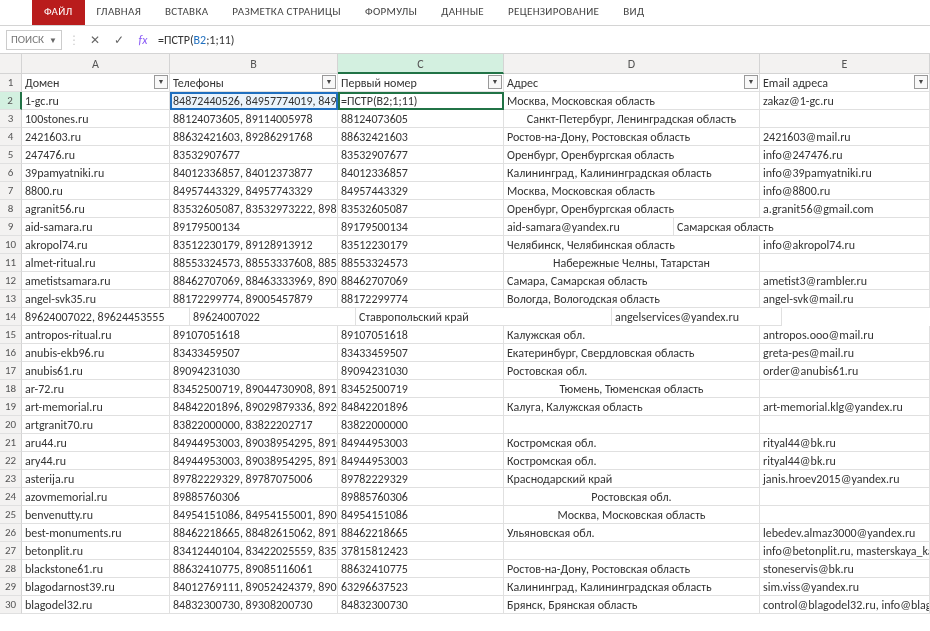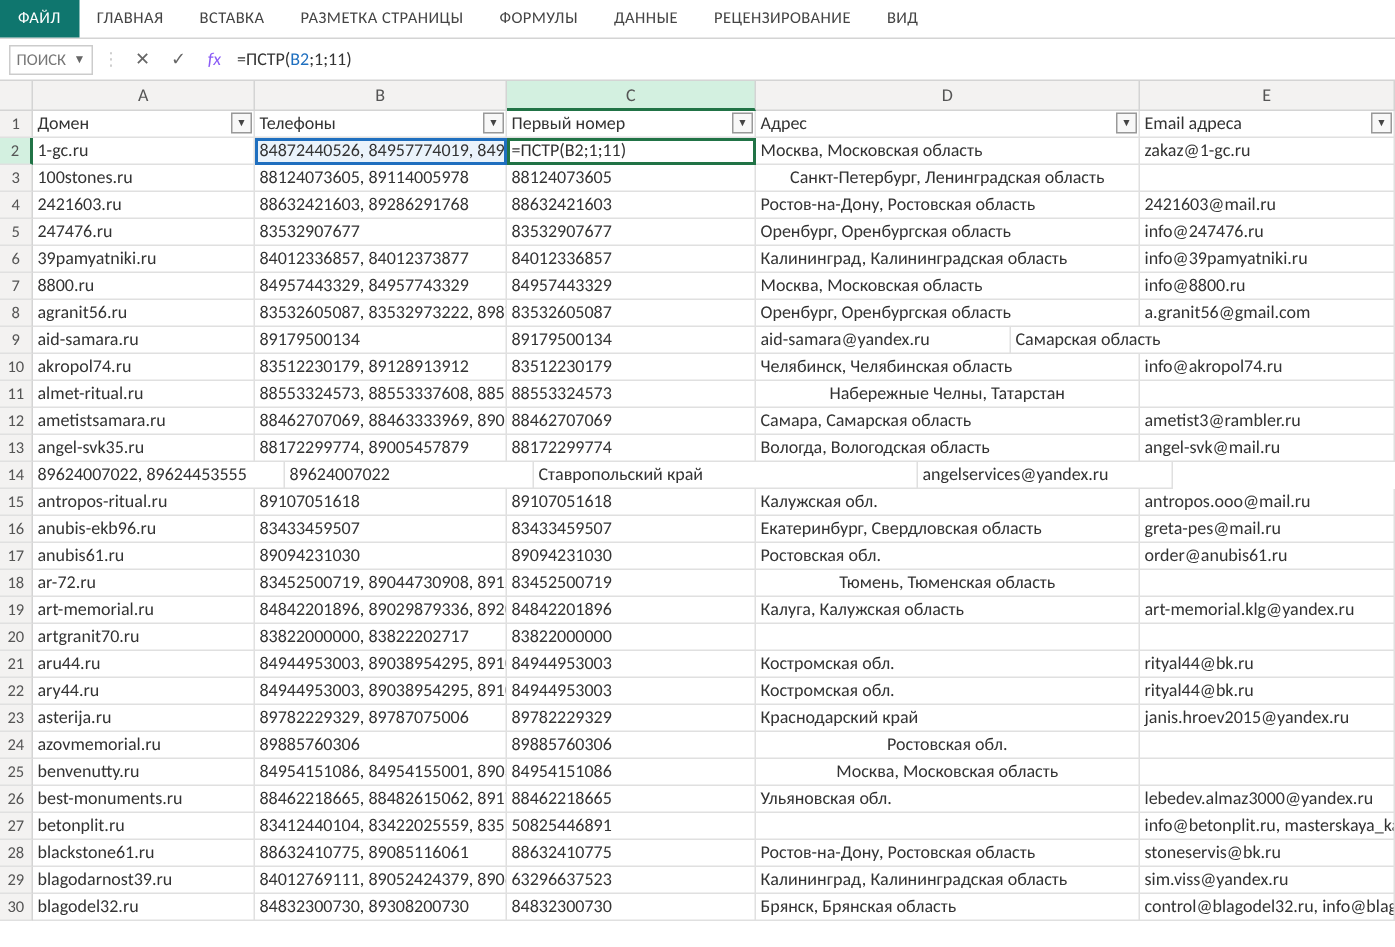--- a/index.html
+++ b/index.html
@@ -1,19 +1,19 @@
 <!DOCTYPE html>
 <html><head>
 <meta charset="utf-8">
 <style>
 * { margin: 0; padding: 0; box-sizing: border-box; }
 body { font-family: "Segoe UI", Calibri, Arial, sans-serif; font-size: 12px; color: #333; background: #fff; width: 930px; height: 631px; overflow: hidden; }
 .ribbon-tabs { display: flex; background: #fff; border-bottom: 1px solid #d4d4d4; height: 26px; align-items: stretch; }
 .ribbon-tab { padding: 5px 12px; font-size: 11px; cursor: pointer; color: #444; text-transform: uppercase; letter-spacing: 0.3px; }
-.ribbon-tab.active { background: #0f766e; color: #fff; }
+.ribbon-tab.active { background: #b91c1c; color: #fff; margin-left: 32px; }
 .formula-bar { display: flex; align-items: center; height: 28px; border-bottom: 1px solid #d4d4d4; padding: 0 6px; gap: 6px; }
 .name-box { width: 56px; height: 20px; border: 1px solid #ccc; font-size: 11px; padding: 2px 4px; display: flex; align-items: center; justify-content: space-between; color: #777; }
 .name-box-arrow { font-size: 8px; color: #666; }
 .fb-sep { color: #ccc; }
 .fb-icon { width: 18px; text-align: center; color: #666; font-size: 12px; cursor: pointer; }
 .fb-fx { font-style: italic; font-size: 12px; color: #8b5cf6; }
 .formula-input { flex: 1; border: none; outline: none; font-size: 12px; color: #333; }
 .sheet { display: block; overflow: hidden; }
 .col-headers { display: flex; height: 20px; }
 .corner { width: 22px; border-right: 1px solid #d4d4d4; border-bottom: 1px solid #d4d4d4; background: #f3f2f1; }
@@ -279,21 +279,21 @@
         <div class="cell wA">best-monuments.ru</div>
         <div class="cell wB">88462218665, 88482615062, 8917</div>
         <div class="cell wC">88462218665</div>
         <div class="cell wD">Ульяновская обл.</div>
         <div class="cell wE">lebedev.almaz3000@yandex.ru</div>
       </div>
       <div class="row">
         <div class="row-header">27</div>
         <div class="cell wA">betonplit.ru</div>
         <div class="cell wB">83412440104, 83422025559, 8351</div>
-        <div class="cell wC">50825446891</div>
+        <div class="cell wC">37815812423</div>
         <div class="cell wD"></div>
         <div class="cell wE">info@betonplit.ru, masterskaya_kamn</div>
       </div>
       <div class="row">
         <div class="row-header">28</div>
         <div class="cell wA">blackstone61.ru</div>
         <div class="cell wB">88632410775, 89085116061</div>
         <div class="cell wC">88632410775</div>
         <div class="cell wD">Ростов-на-Дону, Ростовская область</div>
         <div class="cell wE">stoneservis@bk.ru</div>

